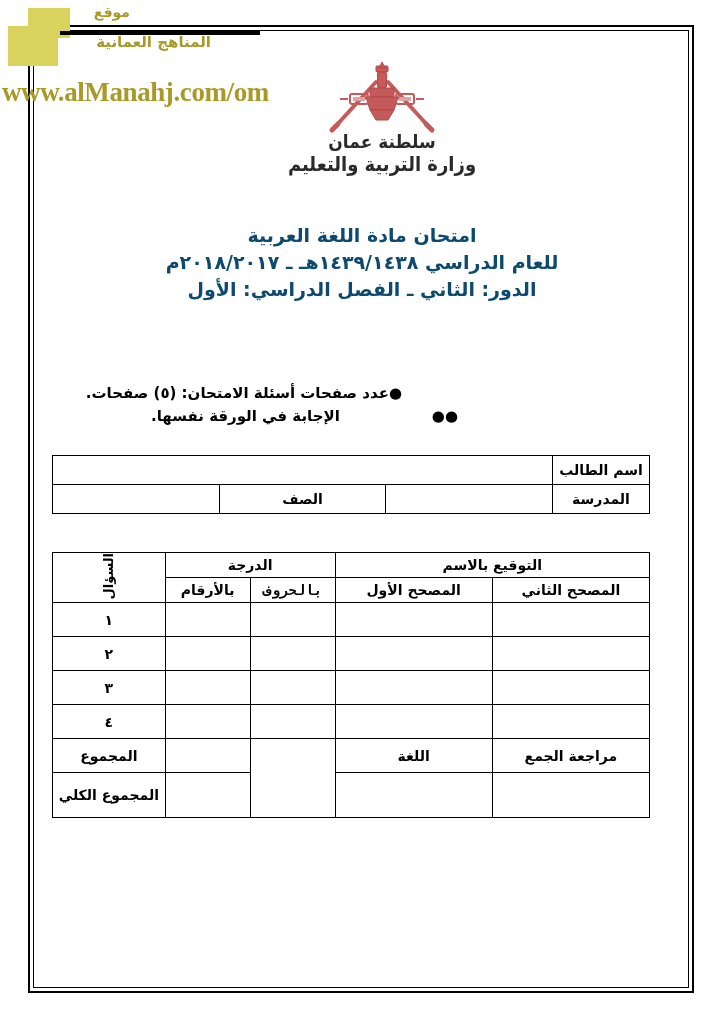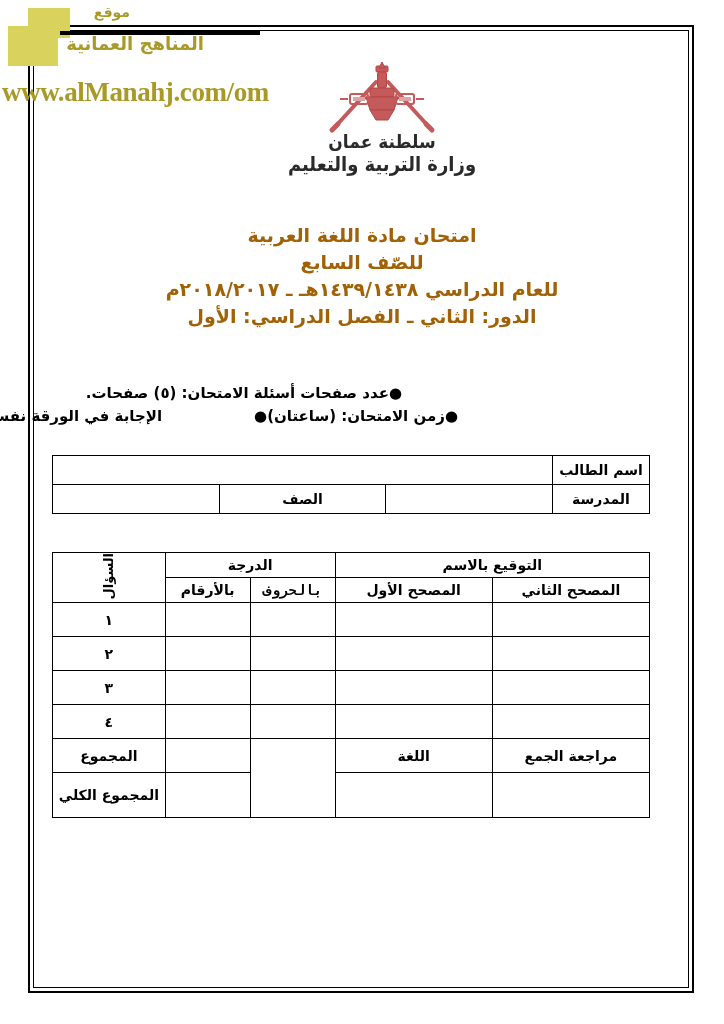--- a/index.html
+++ b/index.html
@@ -80,25 +80,25 @@
     top: 31px;
     width: 200px;
     height: 4px;
     background: #000000;
     border-top: 1px solid #000000;
     border-bottom: 1px solid #000000;
     box-sizing: border-box;
   }
   .wm-name {
     position: absolute;
-    right: 56px;
+    right: 49px;
     top: 33px;
     font-family: "DejaVu Sans", sans-serif;
     font-weight: 700;
-    font-size: 18px;
+    font-size: 15px;
     color: #a99a27;
     direction: rtl;
     white-space: nowrap;
     text-align: right;
   }
   .wm-url {
     position: absolute;
     left: 2px;
     top: 77px;
     font-family: "Liberation Serif", "DejaVu Serif", serif;
@@ -149,21 +149,21 @@
     right: 40px;
     top: 222px;
     text-align: center;
     direction: rtl;
   }
   .title-block div {
     font-family: "DejaVu Sans", sans-serif;
     font-weight: 700;
     font-size: 19px;
     line-height: 27px;
-    color: #a16207;
+    color: #0c4a6e;
     white-space: nowrap;
   }
 
   
   .notes {
     position: absolute;
     left: 52px;
     right: 58px;
     top: 382px;
     direction: rtl;
@@ -282,33 +282,31 @@
       <rect x="31" y="39" width="12" height="4"></rect>
       <rect x="77" y="39" width="12" height="4"></rect>
     </g>
   </svg>
   <div class="emblem-line1">سلطنة عمان</div>
   <div class="emblem-line2">وزارة التربية والتعليم</div>
 </div>
 
 <div class="title-block">
   <div>امتحان مادة اللغة العربية</div>
-  <div>للصّف السابع</div>
   <div>للعام الدراسي ١٤٣٩/١٤٣٨هـ  ـ  ٢٠١٨/٢٠١٧م</div>
   <div>الدور: الثاني ـ الفصل الدراسي: الأول</div>
 </div>
 
 <div class="notes">
   <div class="note-row row1">
     <span class="note-b">●</span>
     <span>عدد صفحات أسئلة الامتحان: (٥) صفحات.</span>
   </div>
   <div class="note-row row2">
     <span>●</span>
-    <span>زمن الامتحان: (ساعتان)</span>
     <span class="note-b">●</span>
     <span>الإجابة في الورقة نفسها.</span>
   </div>
 </div>
 
 <table class="doc-table student-table">
   <tbody>
     <tr>
       <td class="st-label">اسم الطالب</td>
       <td colspan="3" class="st-blank"></td>

